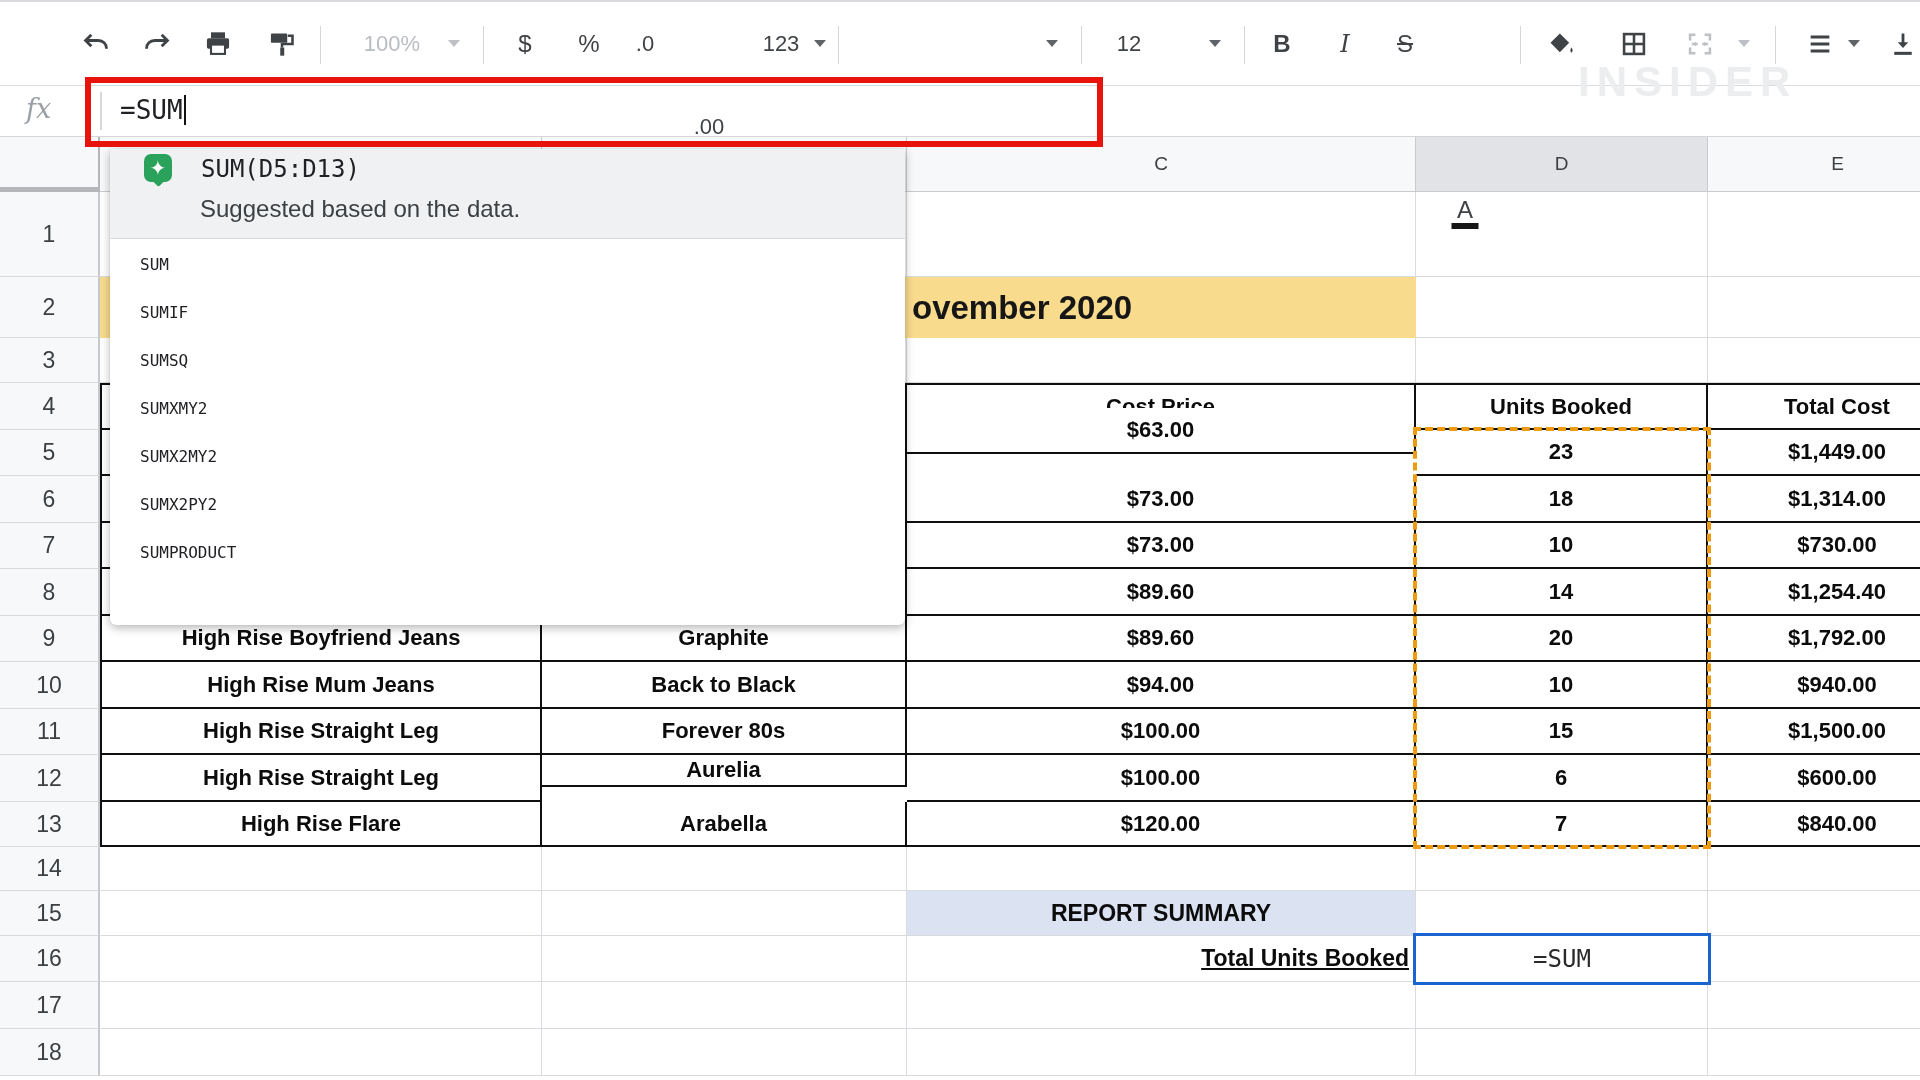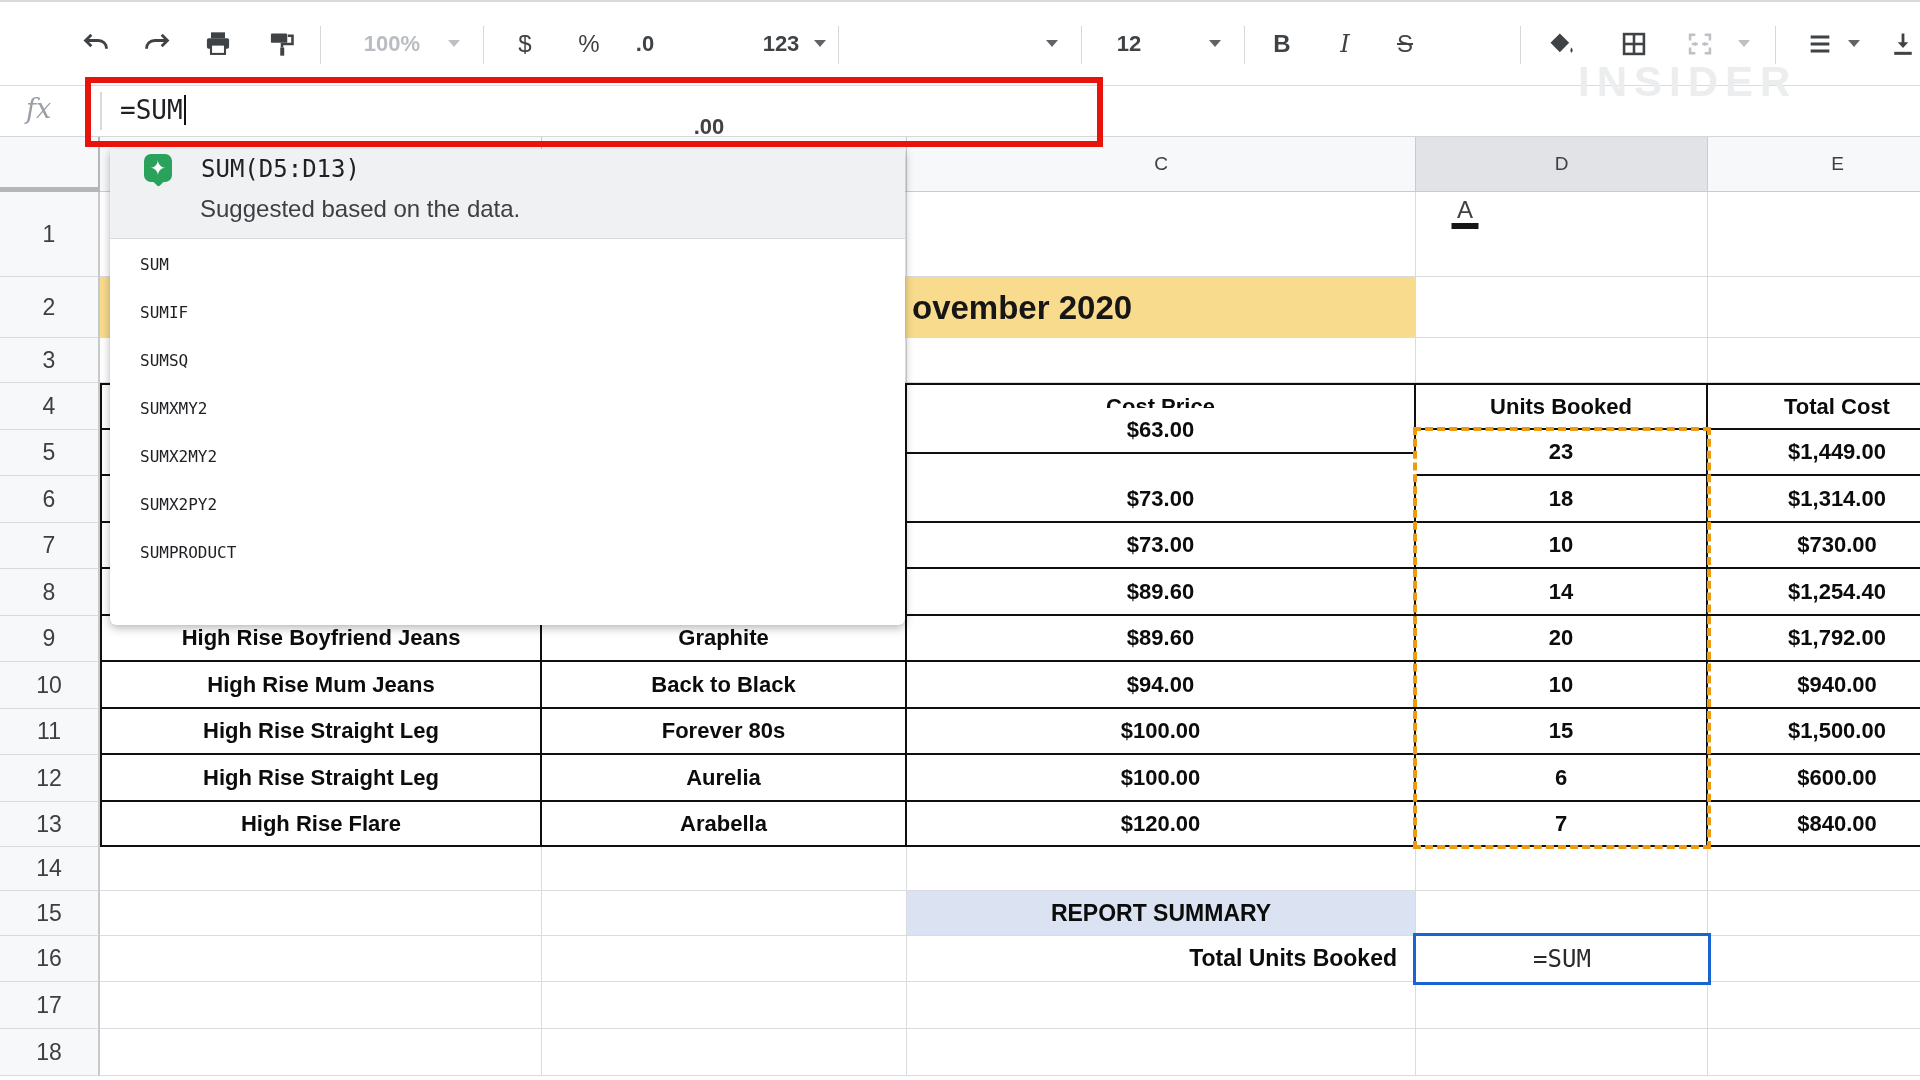--- a/index.html
+++ b/index.html
@@ -6,21 +6,21 @@
   .screen{position:relative;width:1920px;height:1080px;background:#fff;overflow:hidden;
           font-family:"Liberation Sans",sans-serif;color:#202124;}
   .topline{position:absolute;left:0;top:0;width:1920px;height:2px;background:#d8dadd;}
 
   
   .toolbar{position:absolute;left:0;top:2px;width:1920px;height:83px;background:#fff;
            border-bottom:1px solid #d9dbde;z-index:20;}
   .tbi{position:absolute;top:0;height:83px;display:flex;align-items:center;justify-content:center;
        transform:translateX(-50%);color:#3f4346;}
   .tbtxt{font-size:24px;font-weight:500;}
-  .tbsmall{font-size:22px;font-weight:700;}
+  .tbsmall{font-size:22px;font-weight:400;}
   .disabled{color:#b9bdc2;}
   .tbdiv{position:absolute;top:24px;width:1px;height:38px;background:#d5d7da;}
   .caret{width:0;height:0;border-left:6px solid transparent;border-right:6px solid transparent;
          border-top:7px solid #5f6368;}
   .caret.gray{border-top-color:#bdc0c4;}
   .decwrap{position:relative;}
   .underbar{position:absolute;left:50%;transform:translateX(-50%);top:55px;width:27px;height:6px;background:#161616;}
   .ic{display:block;}
 
   
@@ -61,21 +61,21 @@
 
   
   .cell{position:absolute;background:#fff;box-sizing:border-box;
         border-right:1px solid #d9dbde;border-bottom:1px solid #d9dbde;
         display:flex;align-items:center;justify-content:center;
         font-size:22px;font-weight:600;color:#0c0c0c;white-space:nowrap;z-index:1;}
   .tb{border-right:2px solid #0f0f0f;border-bottom:2px solid #0f0f0f;}
   .tb-top{border-top:2px solid #0f0f0f;}
   .tb-left{border-left:2px solid #0f0f0f;}
   .sum-title{font-weight:700;font-size:23px;}
-  .sum-label{justify-content:flex-end;padding-right:18px;font-size:23px;}
+  .sum-label{justify-content:flex-end;padding-right:6px;font-size:23px;text-decoration:underline;}
 
   
   .banner{position:absolute;left:100px;top:277px;width:1316px;height:61px;z-index:2;}
   .banner span{position:absolute;left:812px;top:0;height:61px;display:flex;align-items:center;
                font-size:33px;font-weight:700;color:#161616;}
   .dashbox{position:absolute;left:1413px;top:427px;width:298px;height:422px;box-sizing:border-box;
            border:4px dashed #ef9b11;z-index:10;pointer-events:none;}
   .activecell{position:absolute;left:1413px;top:933px;width:298px;height:52px;box-sizing:border-box;
               border:3px solid #1a64d2;background:#fff;z-index:11;
               display:flex;align-items:center;justify-content:center;
@@ -312,21 +312,21 @@
       <div class="cell tb" style="left: 542px; width: 365px; top: 662px; height: 47px;">Back to Black</div>
       <div class="cell tb" style="left: 907px; width: 509px; top: 662px; height: 47px;">$94.00</div>
       <div class="cell tb" style="left: 1416px; width: 292px; top: 662px; height: 47px;">10</div>
       <div class="cell tb" style="left: 1708px; width: 260px; top: 662px; height: 47px;">$940.00</div>
       <div class="cell tb tb-left" style="left: 100px; width: 442px; top: 709px; height: 46px;">High Rise Straight Leg</div>
       <div class="cell tb" style="left: 542px; width: 365px; top: 709px; height: 46px;">Forever 80s</div>
       <div class="cell tb" style="left: 907px; width: 509px; top: 709px; height: 46px;">$100.00</div>
       <div class="cell tb" style="left: 1416px; width: 292px; top: 709px; height: 46px;">15</div>
       <div class="cell tb" style="left: 1708px; width: 260px; top: 709px; height: 46px;">$1,500.00</div>
       <div class="cell tb tb-left" style="left: 100px; width: 442px; top: 755px; height: 47px;">High Rise Straight Leg</div>
-      <div class="cell tb" style="left: 542px; width: 365px; top: 755px; height: 47px;">Aurelia</div>
+      <div class="cell tb" style="left: 542px; width: 365px; top: 755px; height: 32px;">Aurelia</div>
       <div class="cell tb" style="left: 907px; width: 509px; top: 755px; height: 47px;">$100.00</div>
       <div class="cell tb" style="left: 1416px; width: 292px; top: 755px; height: 47px;">6</div>
       <div class="cell tb" style="left: 1708px; width: 260px; top: 755px; height: 47px;">$600.00</div>
       <div class="cell tb tb-left" style="left: 100px; width: 442px; top: 802px; height: 45px;">High Rise Flare</div>
       <div class="cell tb" style="left: 542px; width: 365px; top: 802px; height: 45px;">Arabella</div>
       <div class="cell tb" style="left: 907px; width: 509px; top: 802px; height: 45px;">$120.00</div>
       <div class="cell tb" style="left: 1416px; width: 292px; top: 802px; height: 45px;">7</div>
       <div class="cell tb" style="left: 1708px; width: 260px; top: 802px; height: 45px;">$840.00</div>
       <div class="cell" style="left: 100px; width: 442px; top: 847px; height: 44px;"></div>
       <div class="cell" style="left: 542px; width: 365px; top: 847px; height: 44px;"></div>

